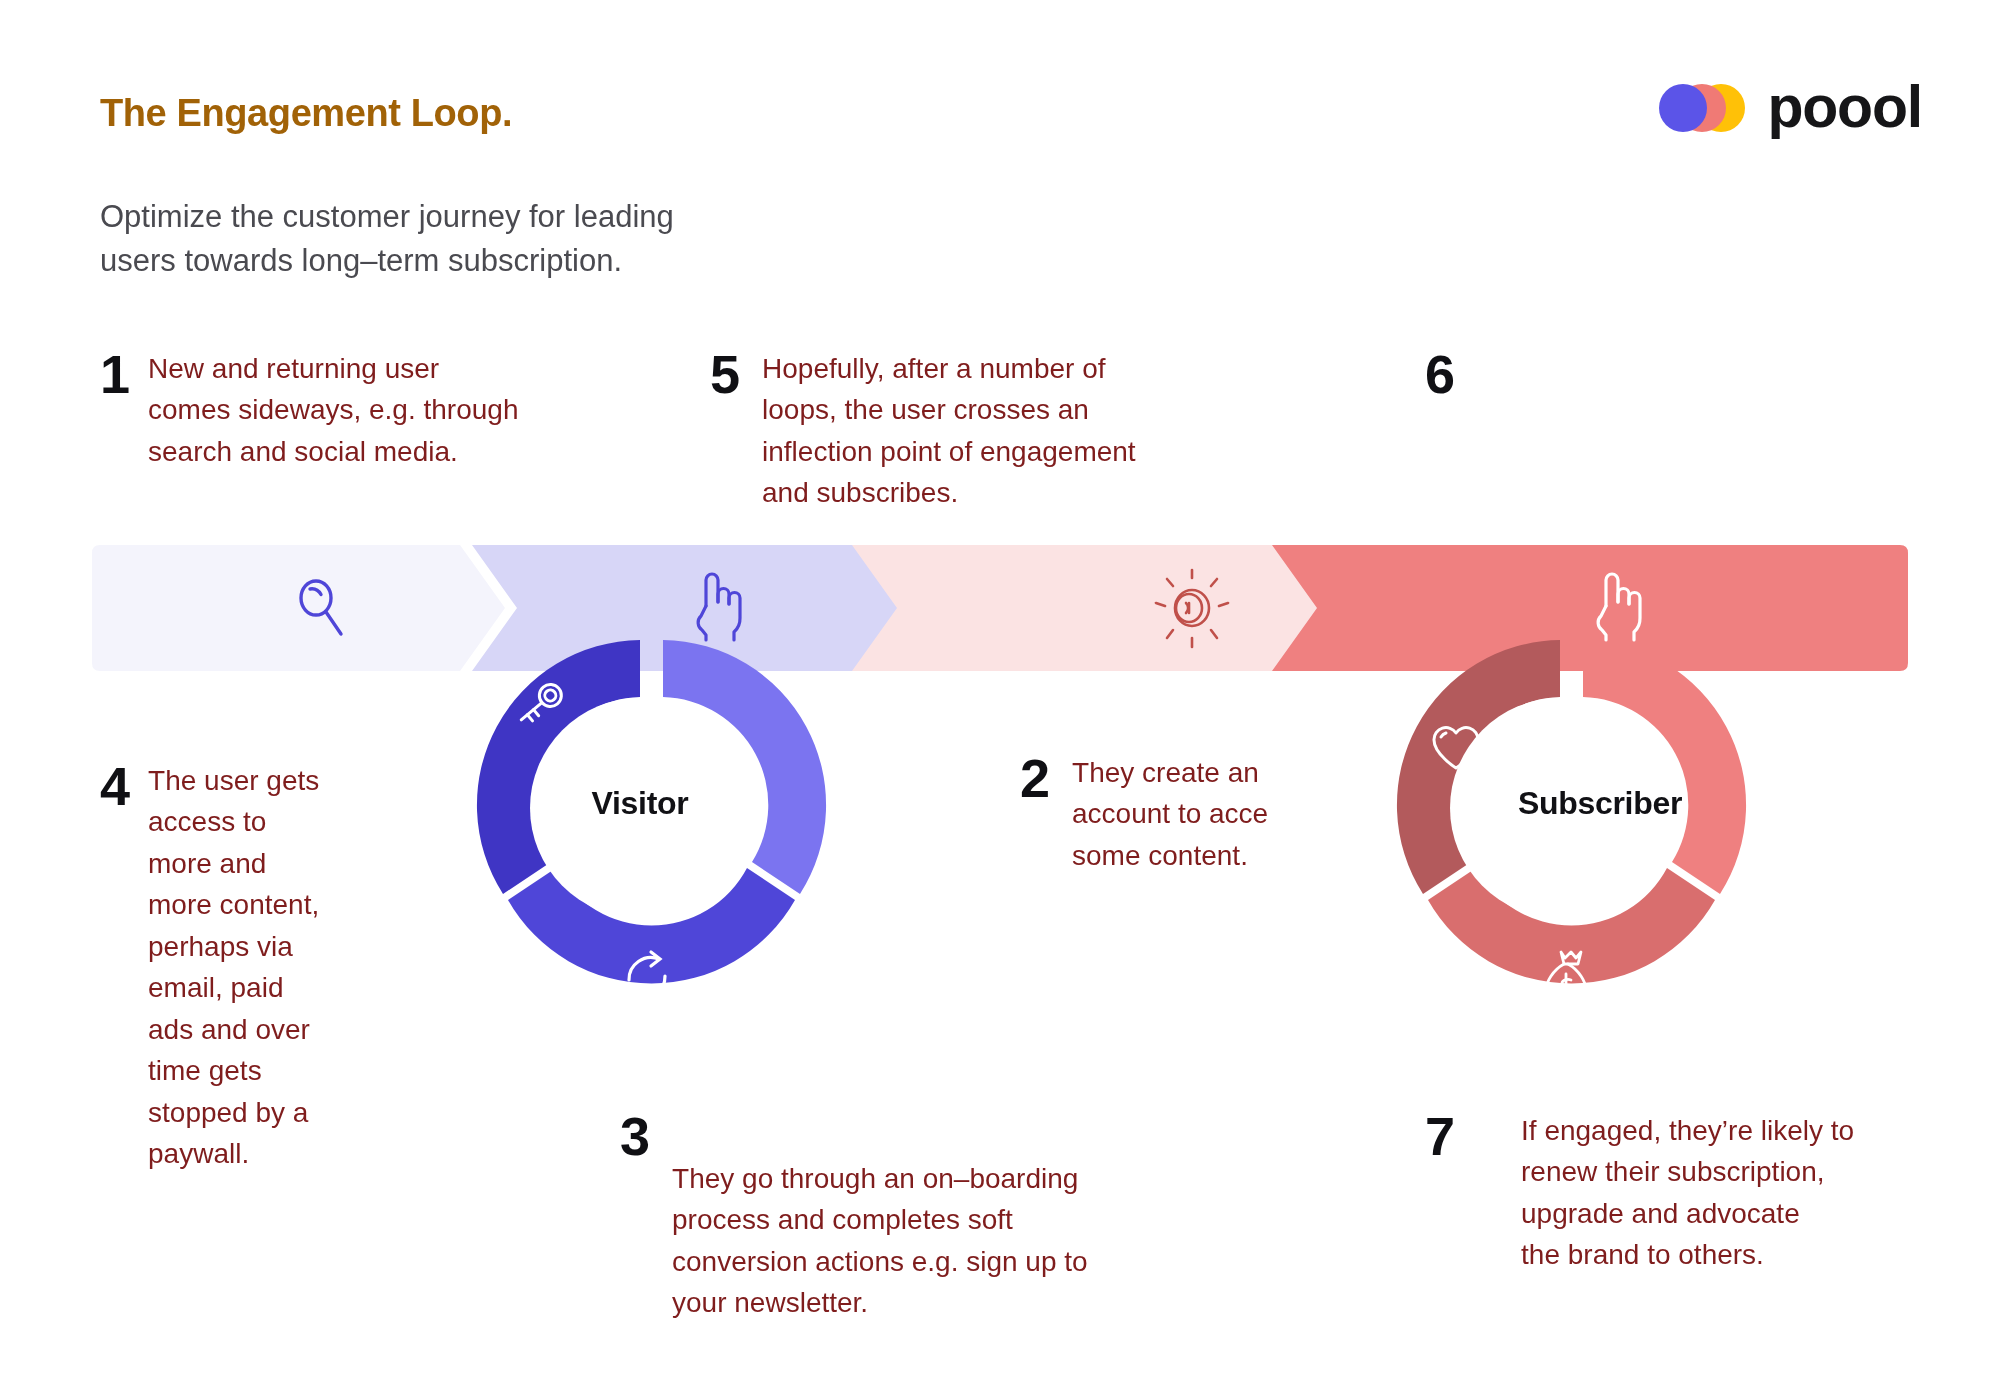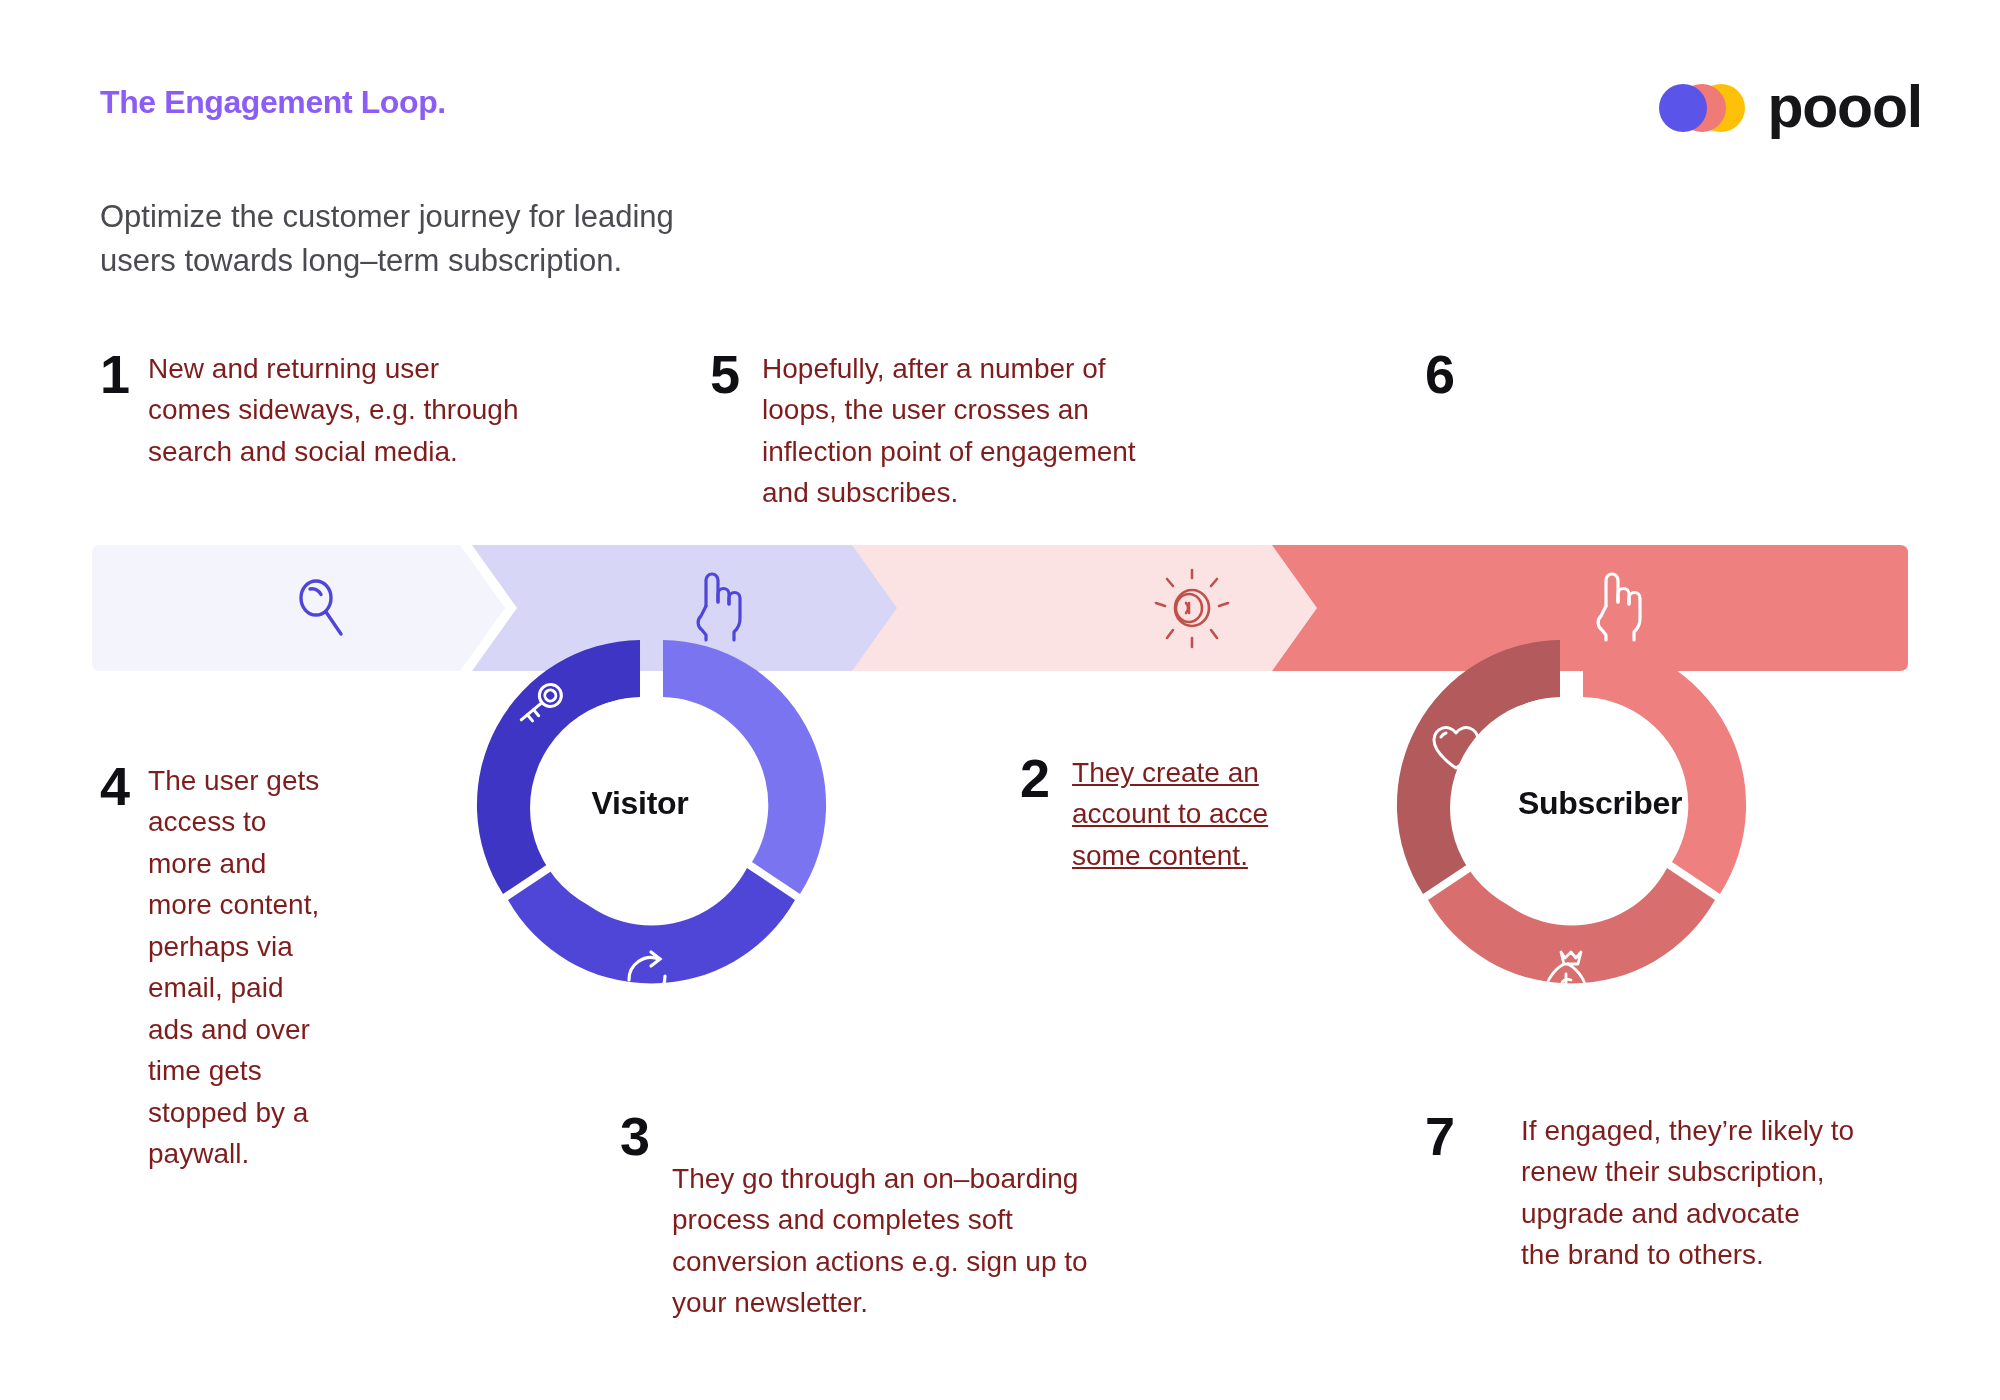--- a/index.html
+++ b/index.html
@@ -14,25 +14,25 @@
     overflow: hidden;
     font-family: "Liberation Sans", sans-serif;
     color: #1a1a1a;
     -webkit-font-smoothing: antialiased;
   }
 
   
   #header-title {
     position: absolute;
     left: 100px;
-    top: 84px;
-    font-size: 32px;
+    top: 92px;
+    font-size: 38px;
     font-weight: bold;
     letter-spacing: -0.4px;
-    color: #8b5cf6;
+    color: #a16207;
   }
   #header-subtitle {
     position: absolute;
     left: 100px;
     top: 168px;
     font-size: 31px;
     line-height: 1.42;
     color: #4a4a50;
     width: 760px;
     white-space: pre-line;
@@ -102,21 +102,21 @@
   #step-6 { left: 1425px; top: 348px; }
   #step-6 .step-num { margin-right: 22px; }
   #step-6 .step-body { width: 360px; }
 
   #step-4 { left: 100px;  top: 760px; }
   #step-4 .step-num { margin-right: 18px; }
   #step-4 .step-body { width: 215px; }
 
   #step-2 { left: 1020px; top: 752px; }
   #step-2 .step-num { margin-right: 22px; }
-  #step-2 .step-body { width: 245px; text-decoration: underline; }
+  #step-2 .step-body { width: 245px; }
 
   #step-3 { left: 620px;  top: 1110px; }
   #step-3 .step-num { margin-right: 22px; }
   #step-3 .step-body { width: 500px; margin-top: 48px; }
 
   #step-7 { left: 1425px; top: 1110px; }
   #step-7 .step-num { margin-right: 22px; }
   #step-7 .step-body { width: 400px; margin-left: 44px; }
 
   

